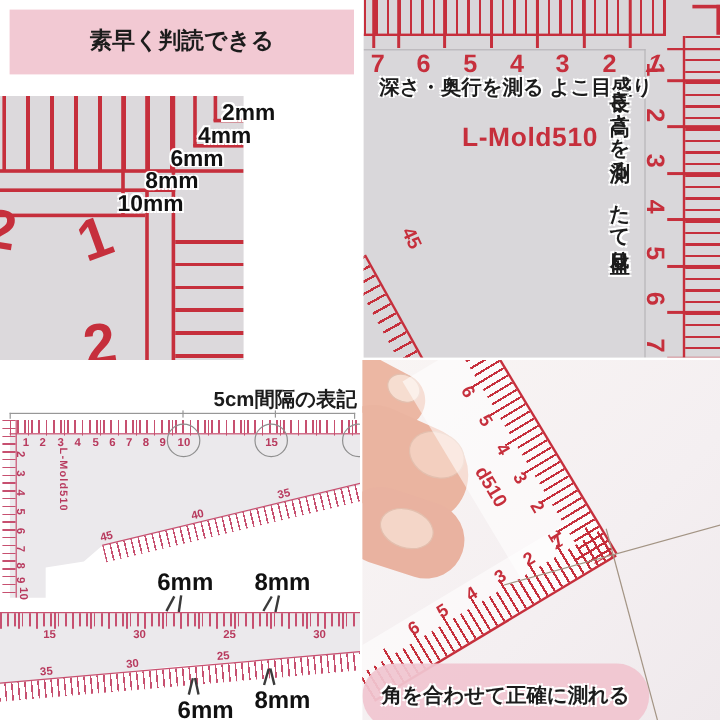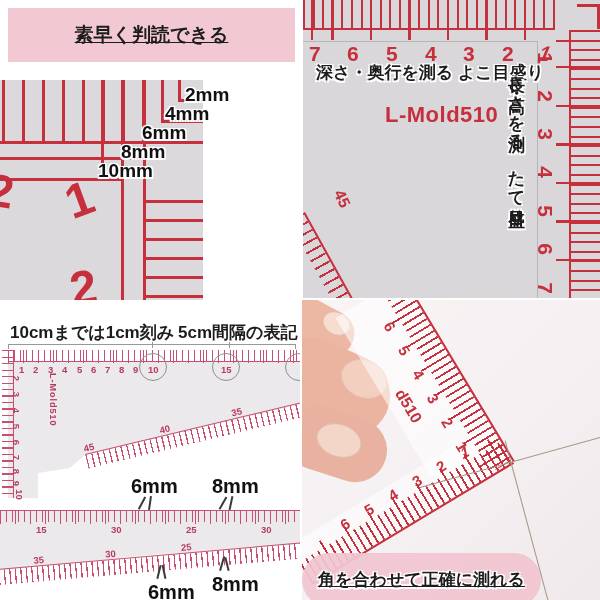--- a/index.html
+++ b/index.html
@@ -10,21 +10,21 @@
     --gray1:#dcd9dc;     
     --gray2:#d9d7da;     
     --ink:#1c1c1c;
   }
   html,body{margin:0;padding:0;background:#fff;}
   #stage{position:relative;width:600px;height:600px;background:#fff;overflow:hidden;
          font-family:"Liberation Sans","DejaVu Sans",sans-serif;color:var(--ink);}
   .abs{position:absolute;}
   .halo{text-shadow:-1.5px -1.5px 0 #fff,1.5px -1.5px 0 #fff,-1.5px 1.5px 0 #fff,1.5px 1.5px 0 #fff,0 0 2px #fff;}
   .jp{font-weight:bold;color:var(--ink);white-space:nowrap;}
-  .banner{background:var(--pink);display:flex;flex-direction:column;justify-content:center;align-items:center;text-decoration:underline;}
+  .banner{background:var(--pink);display:flex;flex-direction:column;justify-content:center;align-items:center;}
   .banner .jp{font-size:19px;line-height:26px;}
   .combx{background:repeating-linear-gradient(90deg,var(--c) 0 var(--w),transparent var(--w) var(--p));}
   .comby{background:repeating-linear-gradient(180deg,var(--c) 0 var(--w),transparent var(--w) var(--p));}
   .line{background:var(--pred);}
   .pnum{color:var(--pred);font-weight:bold;white-space:nowrap;}
   .snum{color:var(--sred2);font-weight:bold;font-size:9.5px;white-space:nowrap;}
   .rot90{transform:rotate(90deg);}
   .ptr{position:absolute;width:1.5px;height:14px;background:#3a3a3a;}
   .mmlab{font-size:19px;font-weight:bold;color:#111;white-space:nowrap;}
   .circ{position:absolute;width:26px;height:26px;border:1.2px solid #8f8f8f;border-radius:50%;}
@@ -101,21 +101,20 @@
     <span class="abs pnum rot90" style="left:236px;top:276px;font-size:21px;">7</span>
 
     <div class="abs jp halo" style="left:202px;top:64px;font-size:17px;writing-mode:vertical-rl;">長さ・高さを測る　たて目盛り</div>
 
     <div class="abs combx" style="--c:var(--pred);--w:2px;--p:9px;left:2px;top:212px;width:110px;height:17px;border-top:2.5px solid var(--pred);transform:rotate(61deg);transform-origin:0 0;"></div>
     <span class="abs pnum" style="left:30px;top:190px;font-size:16px;transform:rotate(65deg);">45</span>
 
     <div class="abs" style="left:274px;top:4px;width:20px;height:22px;border-top:3px solid var(--pred);border-right:3px solid var(--pred);"></div>
   </div>
 
-  <div class="abs jp" style="left:10px;top:321px;font-size:17px;">10cmまでは1cm刻み</div>
   <div class="abs jp" style="left:178px;top:321px;font-size:17px;">5cm間隔の表記</div>
 
   <div class="abs" style="left:8px;top:344px;width:288px;height:1px;background:#979797;"></div>
   <div class="abs" style="left:8px;top:344px;width:1px;height:5px;background:#979797;"></div>
   <div class="abs" style="left:152px;top:342px;width:1px;height:6px;background:#979797;"></div>
   <div class="abs" style="left:229px;top:342px;width:1px;height:6px;background:#979797;"></div>
   <div class="abs" style="left:295px;top:344px;width:1px;height:5px;background:#979797;"></div>
 
   <div class="abs" style="left:0;top:348px;width:300px;height:252px;overflow:hidden;">
 

